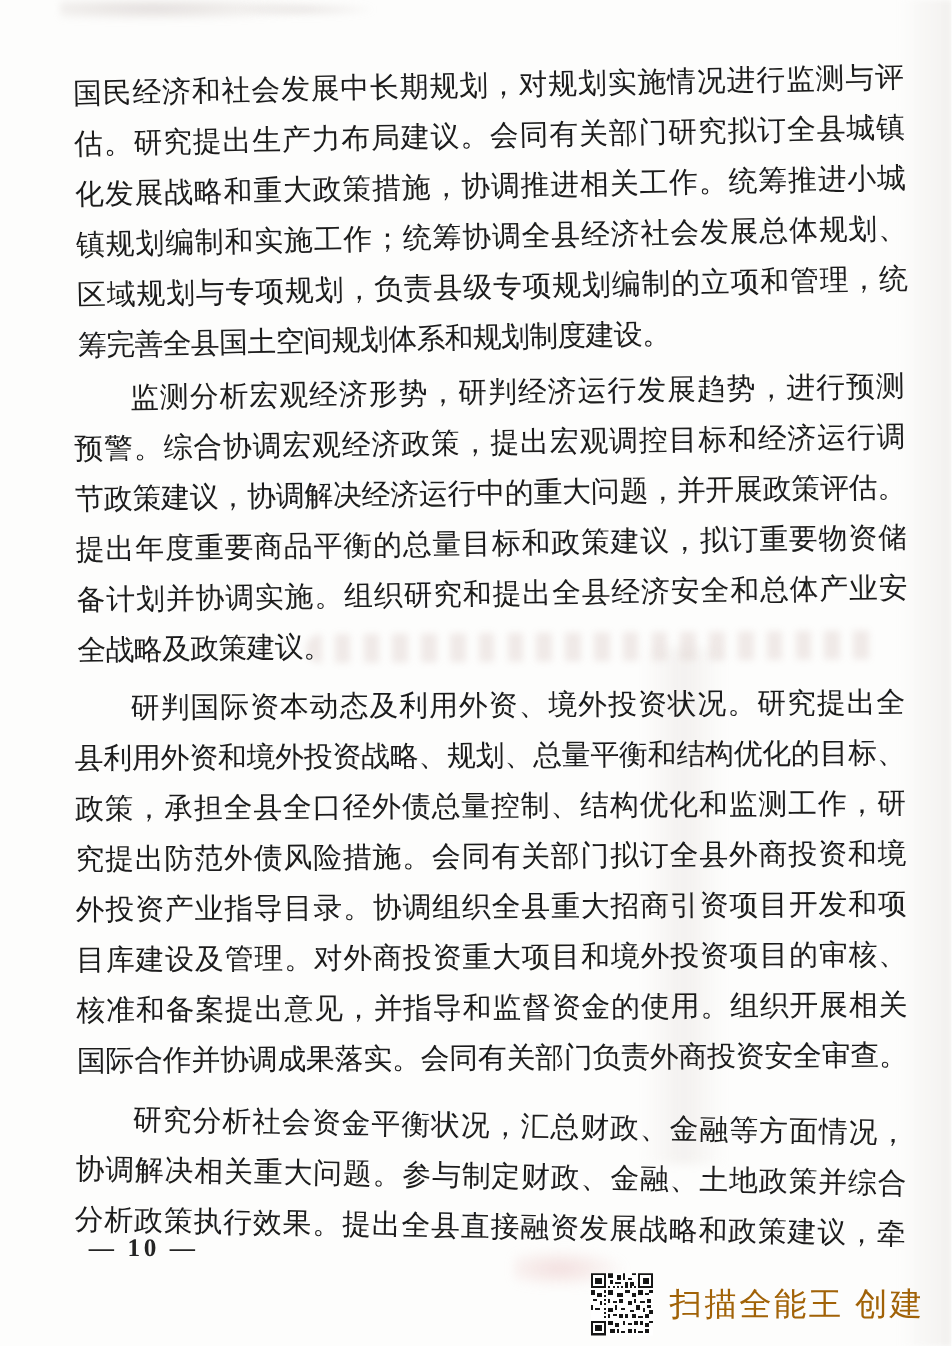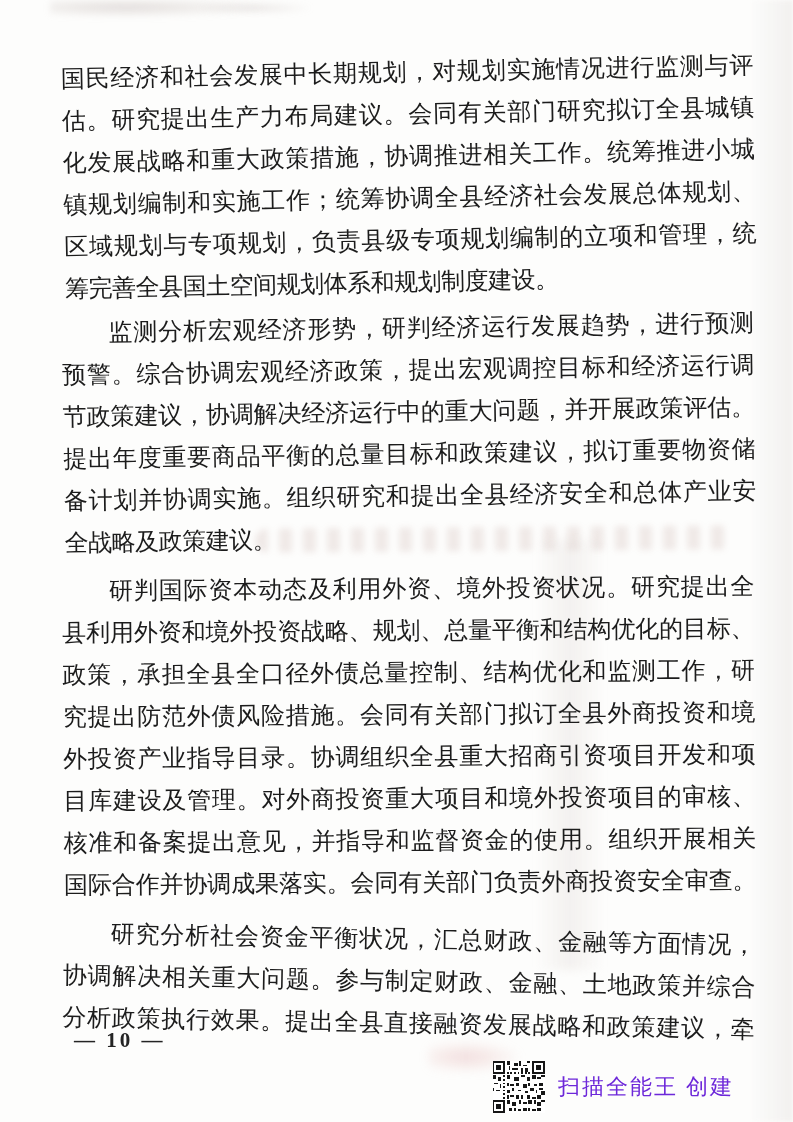--- a/index.html
+++ b/index.html
@@ -97,23 +97,23 @@
     position: absolute;
     left: 492px;
     top: 1061px;
     display: flex;
     align-items: center;
     gap: 13px;
   }
   .qr { width: 53px; height: 52px; display: block; }
   .qrlabel {
     font-family: "Liberation Sans", "DejaVu Sans", sans-serif;
-    font-size: 22px;
+    font-size: 27px;
     font-weight: 500;
-    color: #6d28d9;
+    color: #a16207;
     letter-spacing: 2px;
     white-space: nowrap;
   }
 </style>
 </head>
 <body>
 
 <div class="paper">
 
   <div class="smudge smudge-top"></div>

